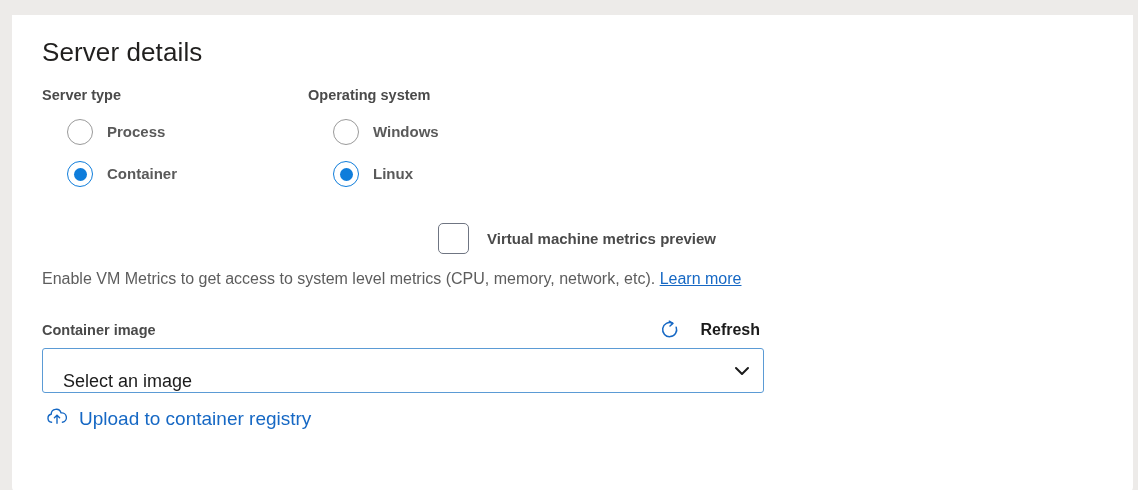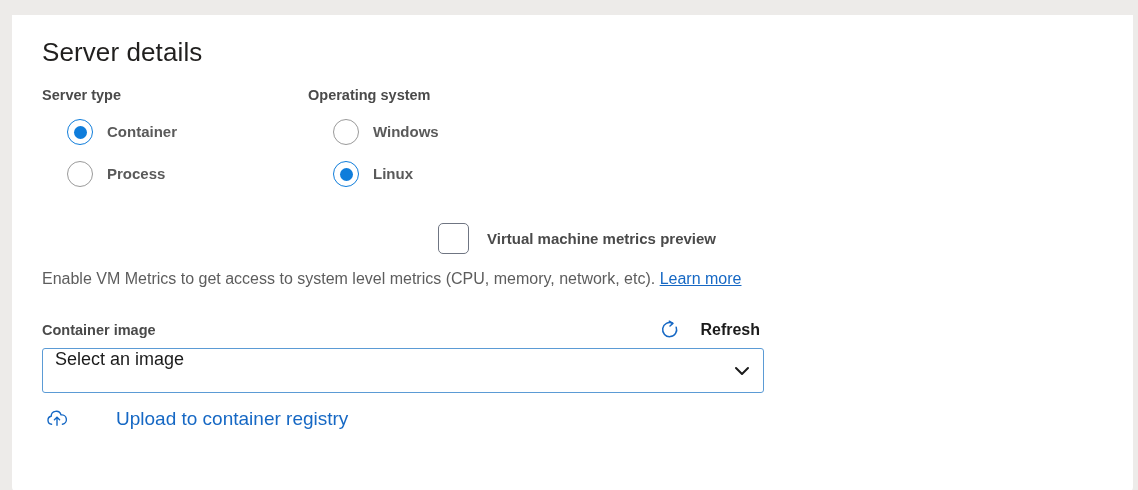--- a/index.html
+++ b/index.html
@@ -190,43 +190,42 @@
     width: 100%;
     height: 100%;
     box-sizing: border-box;
     border: 1.3px solid #5b9bd5;
     border-radius: 3px;
     background: #ffffff;
     font-family: "Liberation Sans", sans-serif;
     font-size: 18px;
     font-weight: 300;
     color: #1b1b1b;
-    padding: 0 36px 0 12px;
-    display: flex;
-    align-items: flex-start;
+    padding: 0 36px 0 20px;
+    display: flex;
+    align-items: flex-end;
     cursor: pointer;
   }
   .select-chevron {
     position: absolute;
     right: 14px;
     top: 50%;
     margin-top: -5px;
     width: 16px;
     height: 10px;
     pointer-events: none;
   }
 
   .upload-link {
     display: inline-flex;
-    align-items: center;
+    align-items: flex-start;
     margin-top: 14px;
     margin-left: 4px;
     text-decoration: none;
     cursor: pointer;
-    gap: 37px;
   }
   .upload-icon {
     width: 22px;
     height: 20px;
     flex: 0 0 auto;
   }
   .upload-text {
     font-size: 19px;
     font-weight: 300;
     color: #1668c4;
@@ -240,28 +239,28 @@
 <div class="card">
   <div class="inner">
 
     <h1 class="page-title">Server details</h1>
 
     <div class="radio-groups">
 
       <div class="radio-group">
         <div class="group-label">Server type</div>
 
+        <div class="radio-row">
+          <span class="radio-mark"></span>
+          <span class="radio-label">Process</span>
+        </div>
+
         <div class="radio-row checked">
           <span class="radio-mark"></span>
           <span class="radio-label">Container</span>
-        </div>
-
-        <div class="radio-row">
-          <span class="radio-mark"></span>
-          <span class="radio-label">Process</span>
         </div>
       </div>
 
       <div class="radio-group">
         <div class="group-label">Operating system</div>
 
         <div class="radio-row">
           <span class="radio-mark"></span>
           <span class="radio-label">Windows</span>
         </div>

